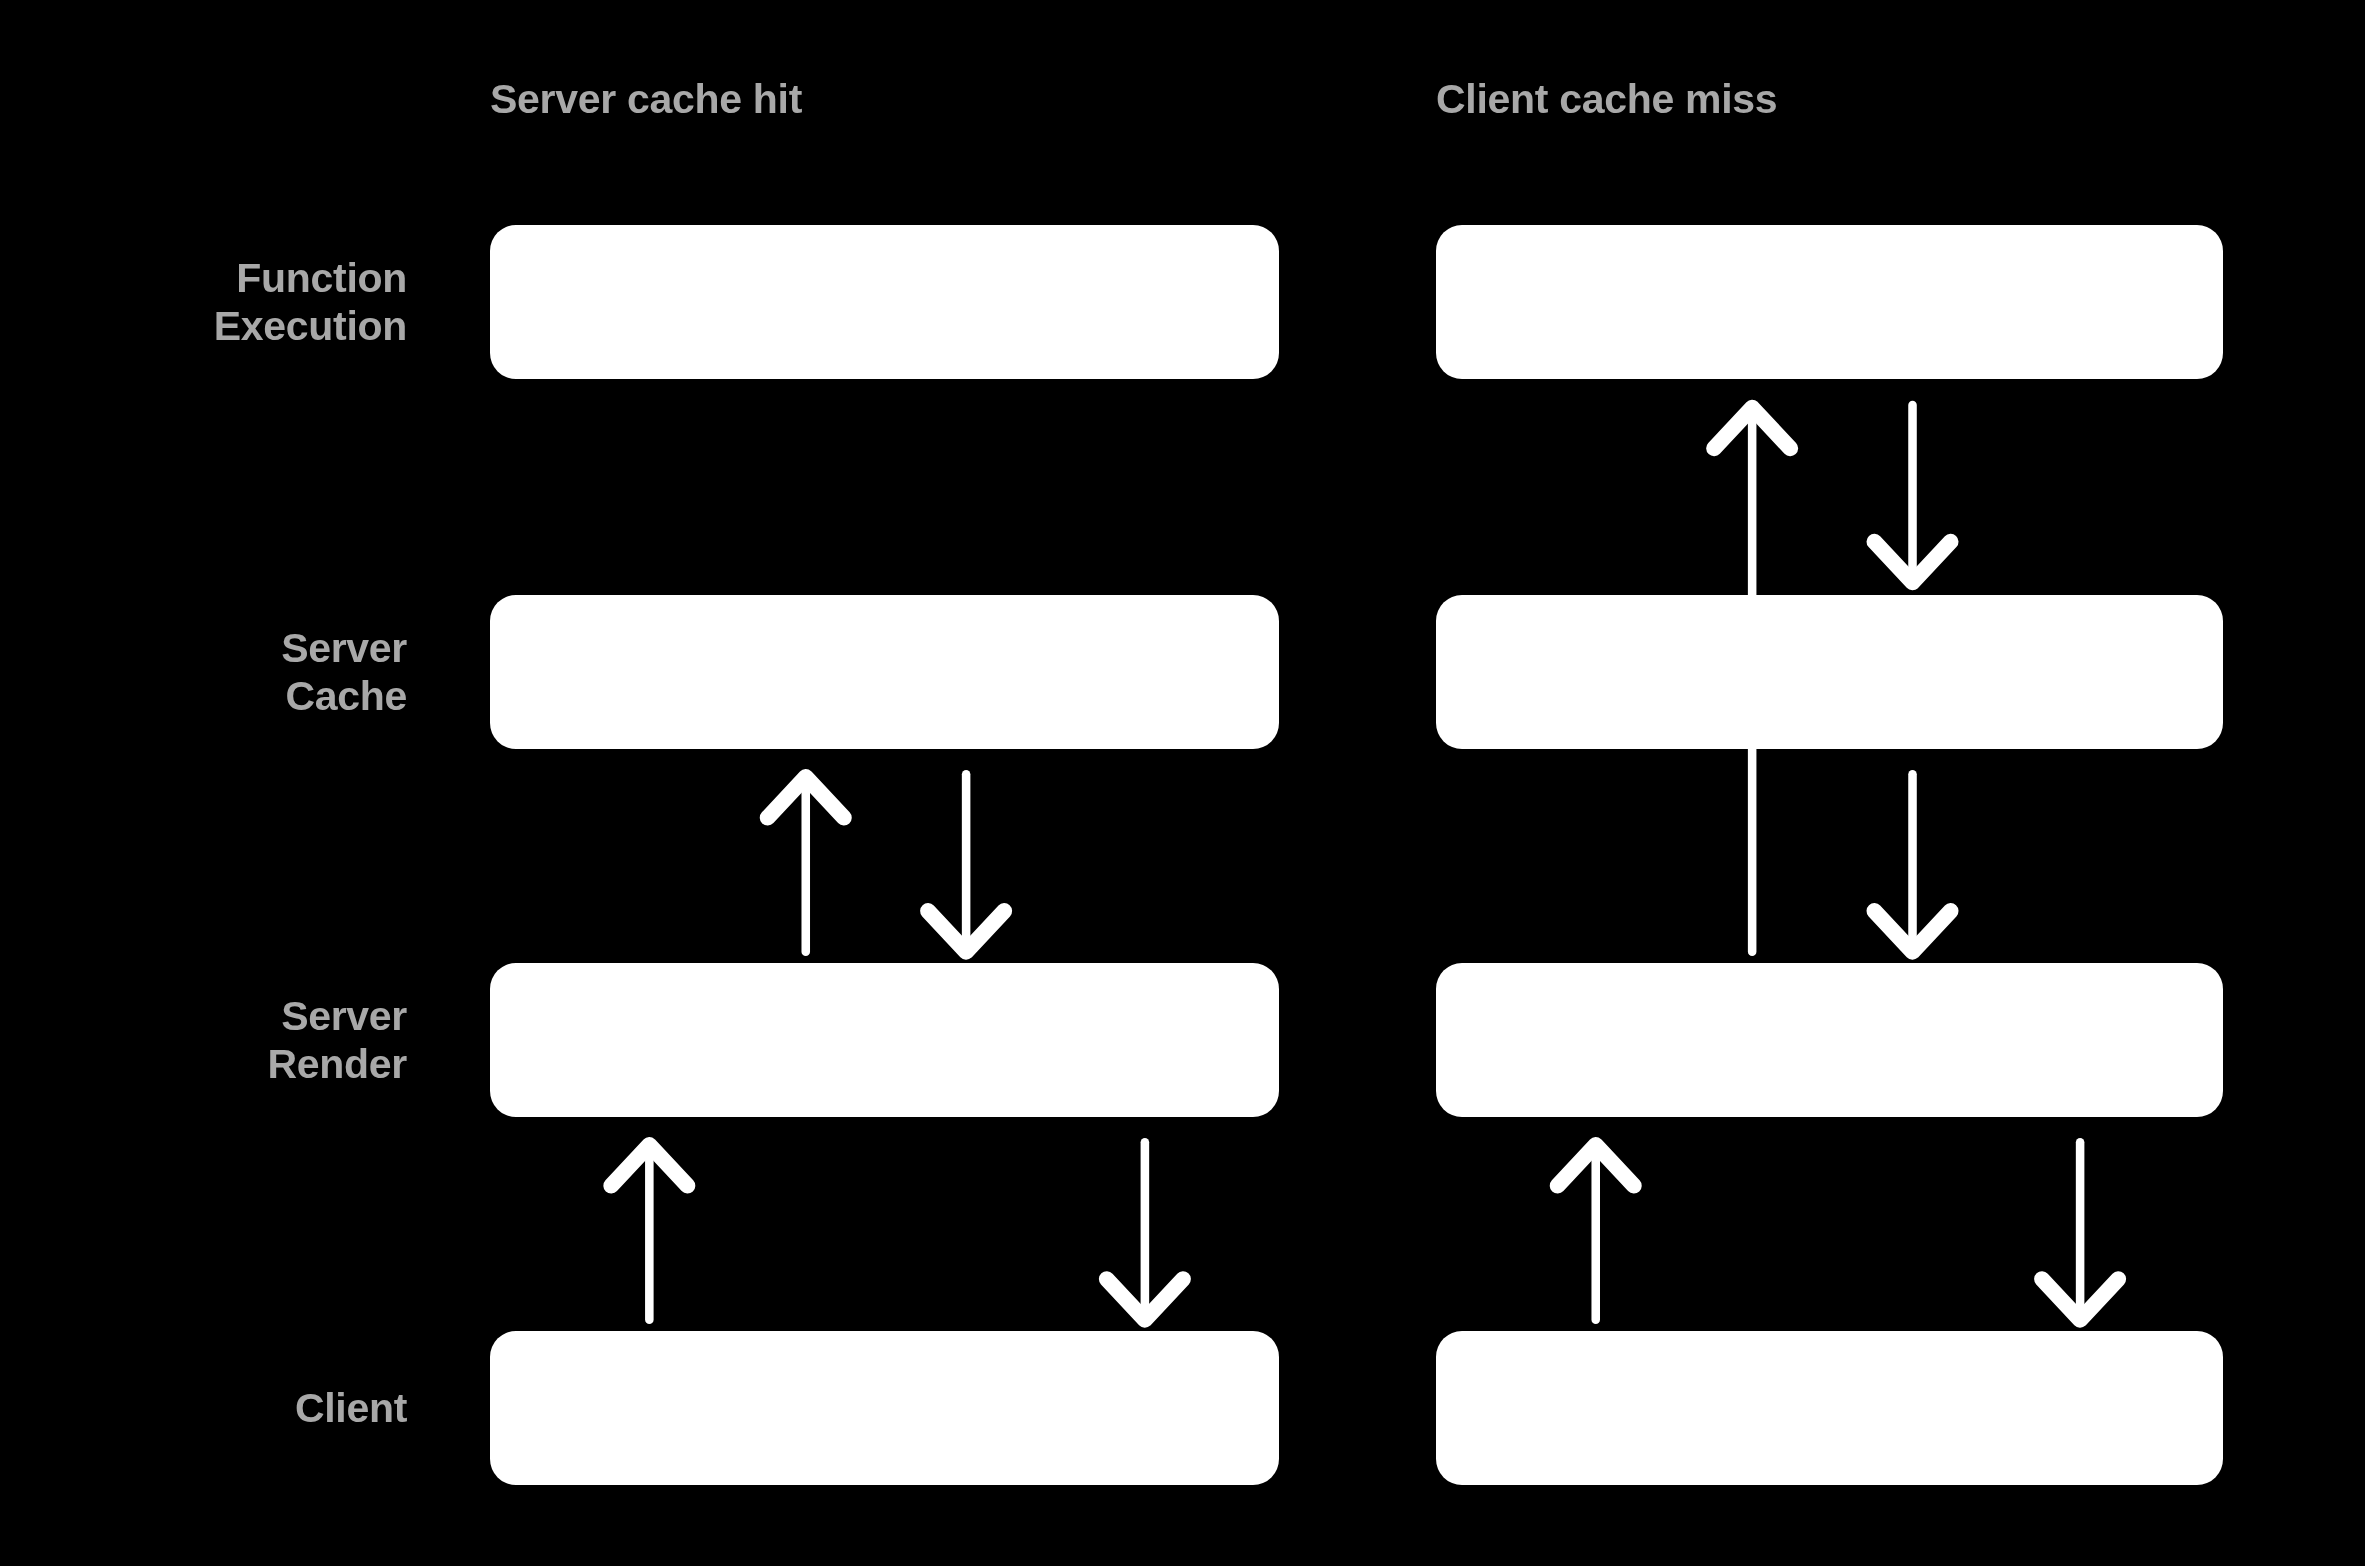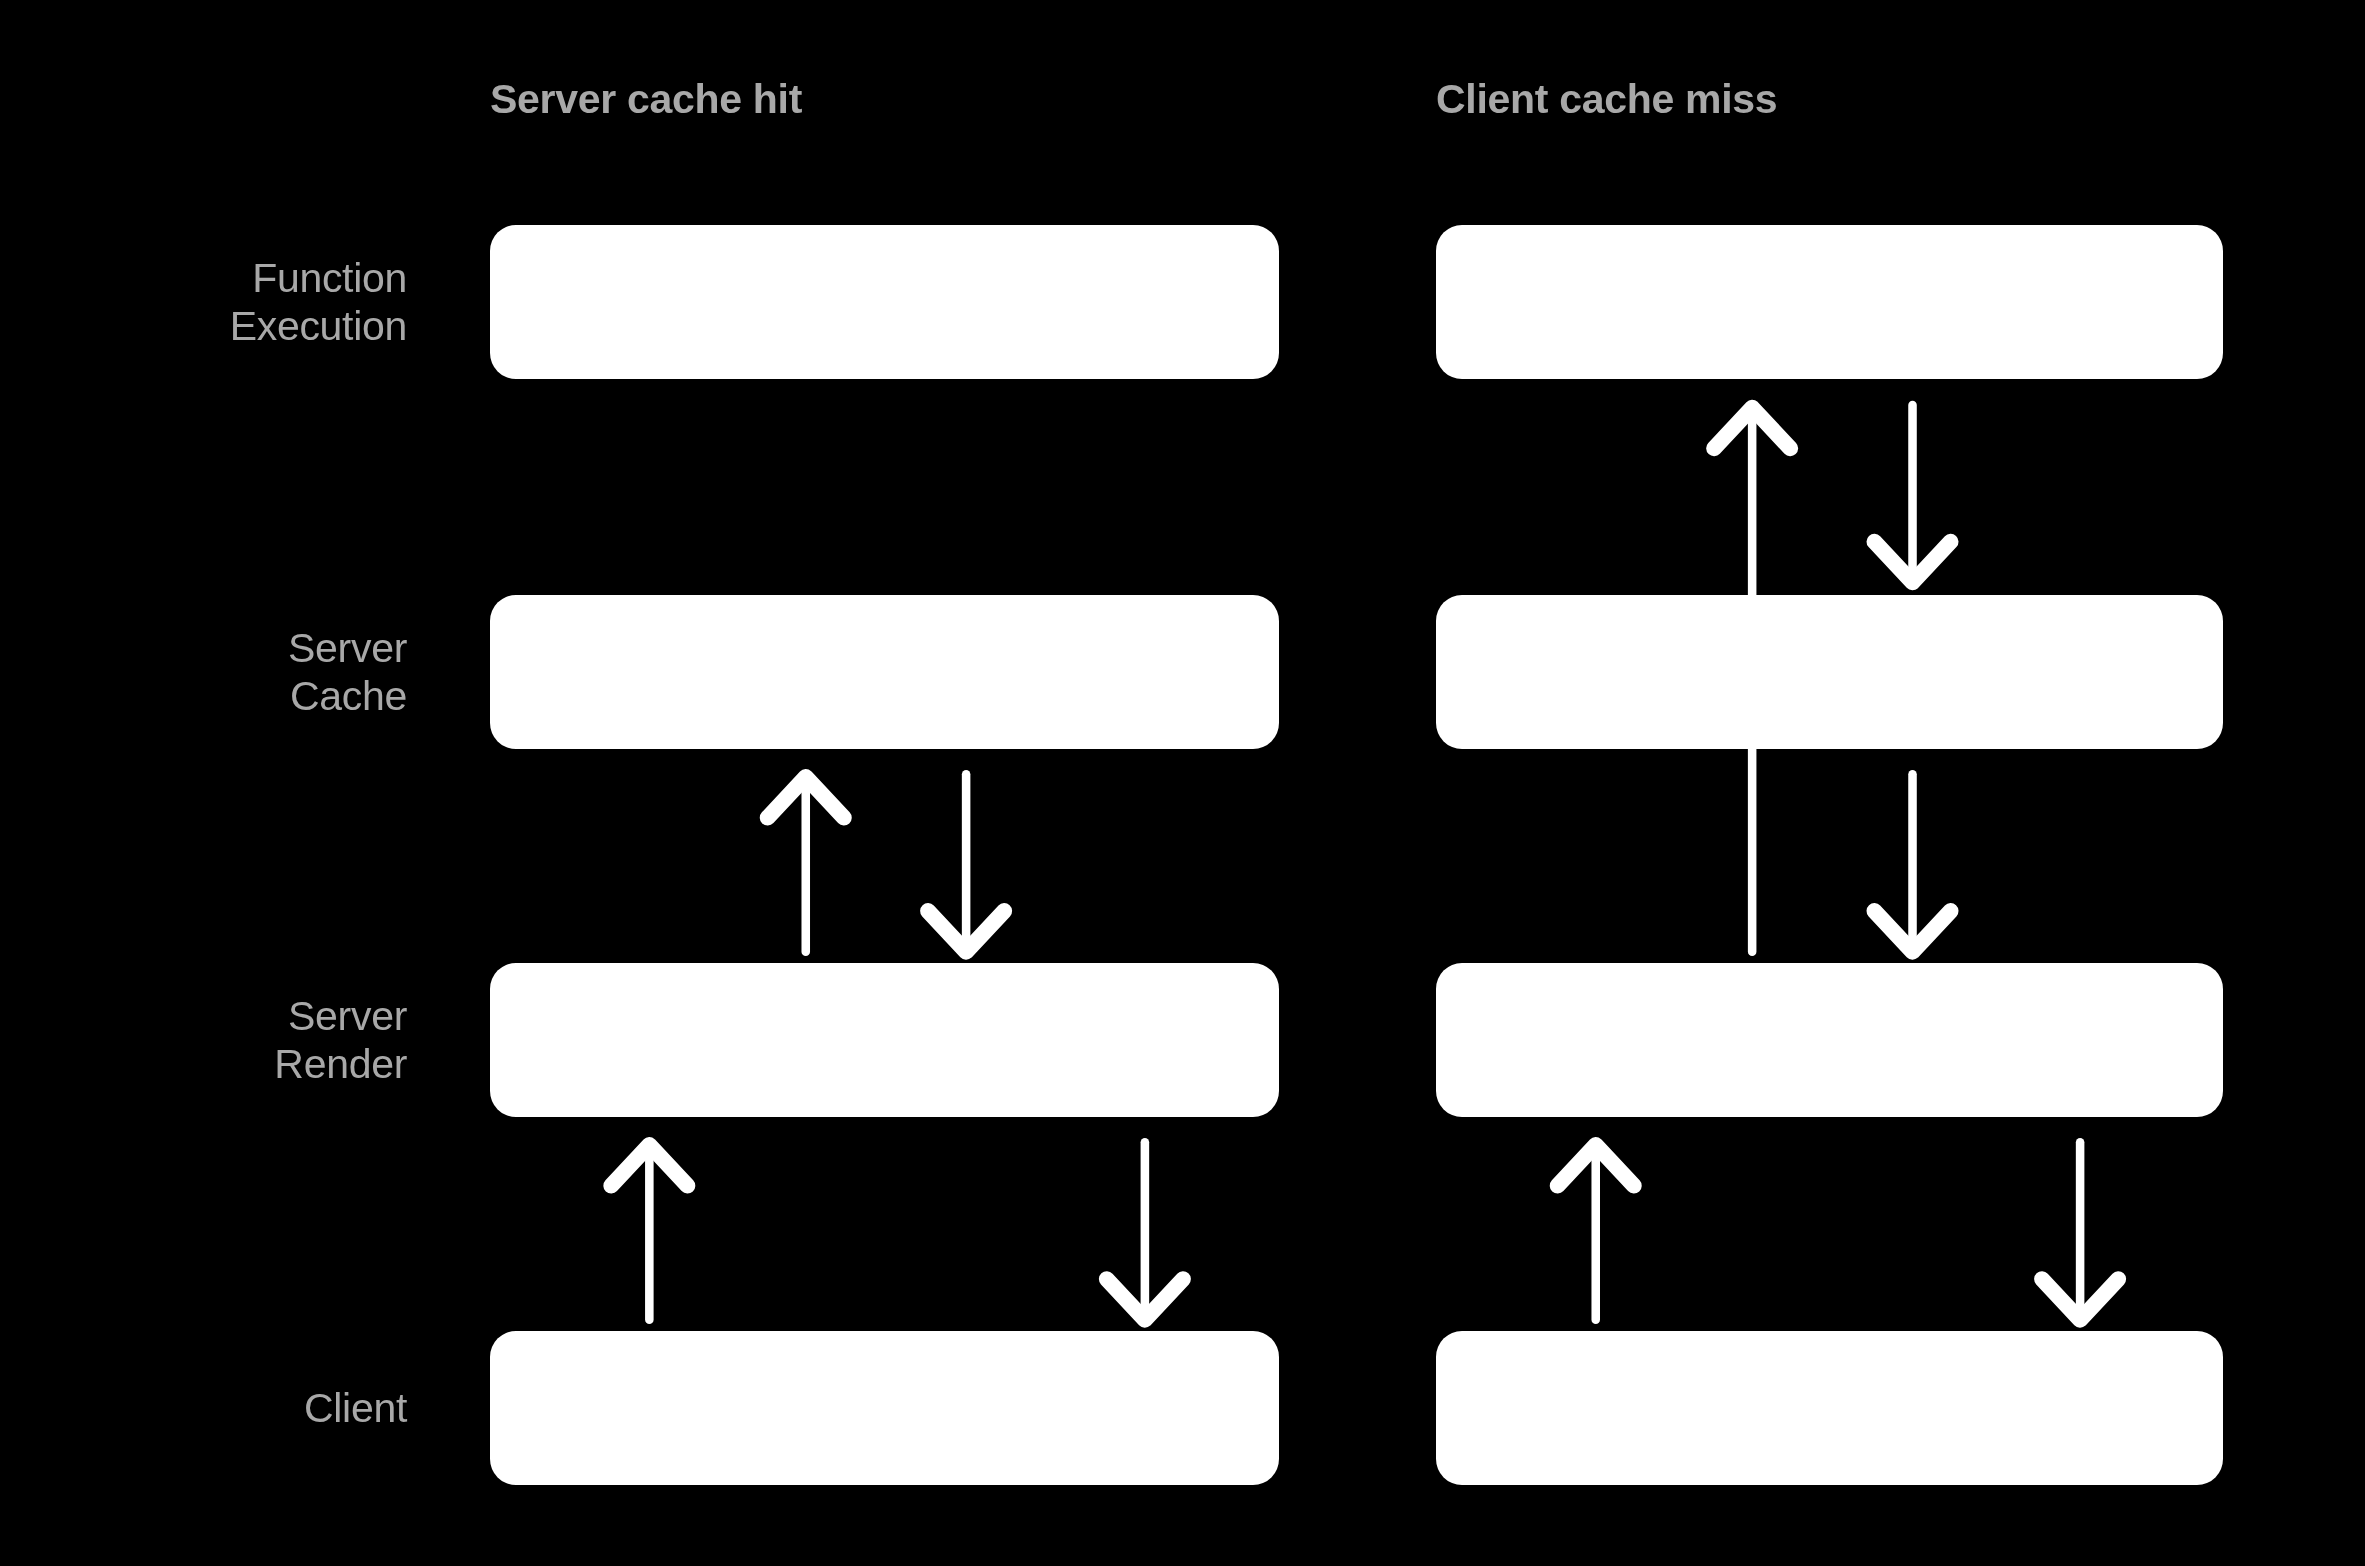--- a/index.html
+++ b/index.html
@@ -29,21 +29,21 @@
   }
 
   
   .row-label {
     position: absolute;
     right: 0;
     width: 407px;
     text-align: right;
     color: #a8a8a8;
     font-size: 41px;
-    font-weight: 400;
+    font-weight: 700;
     line-height: 1.18;
     letter-spacing: -0.3px;
     white-space: pre-line;
     margin-left: 26px;
   }
   .row-label-wrap {
     position: absolute;
     left: 0;
     width: 407px;
     display: flex;

